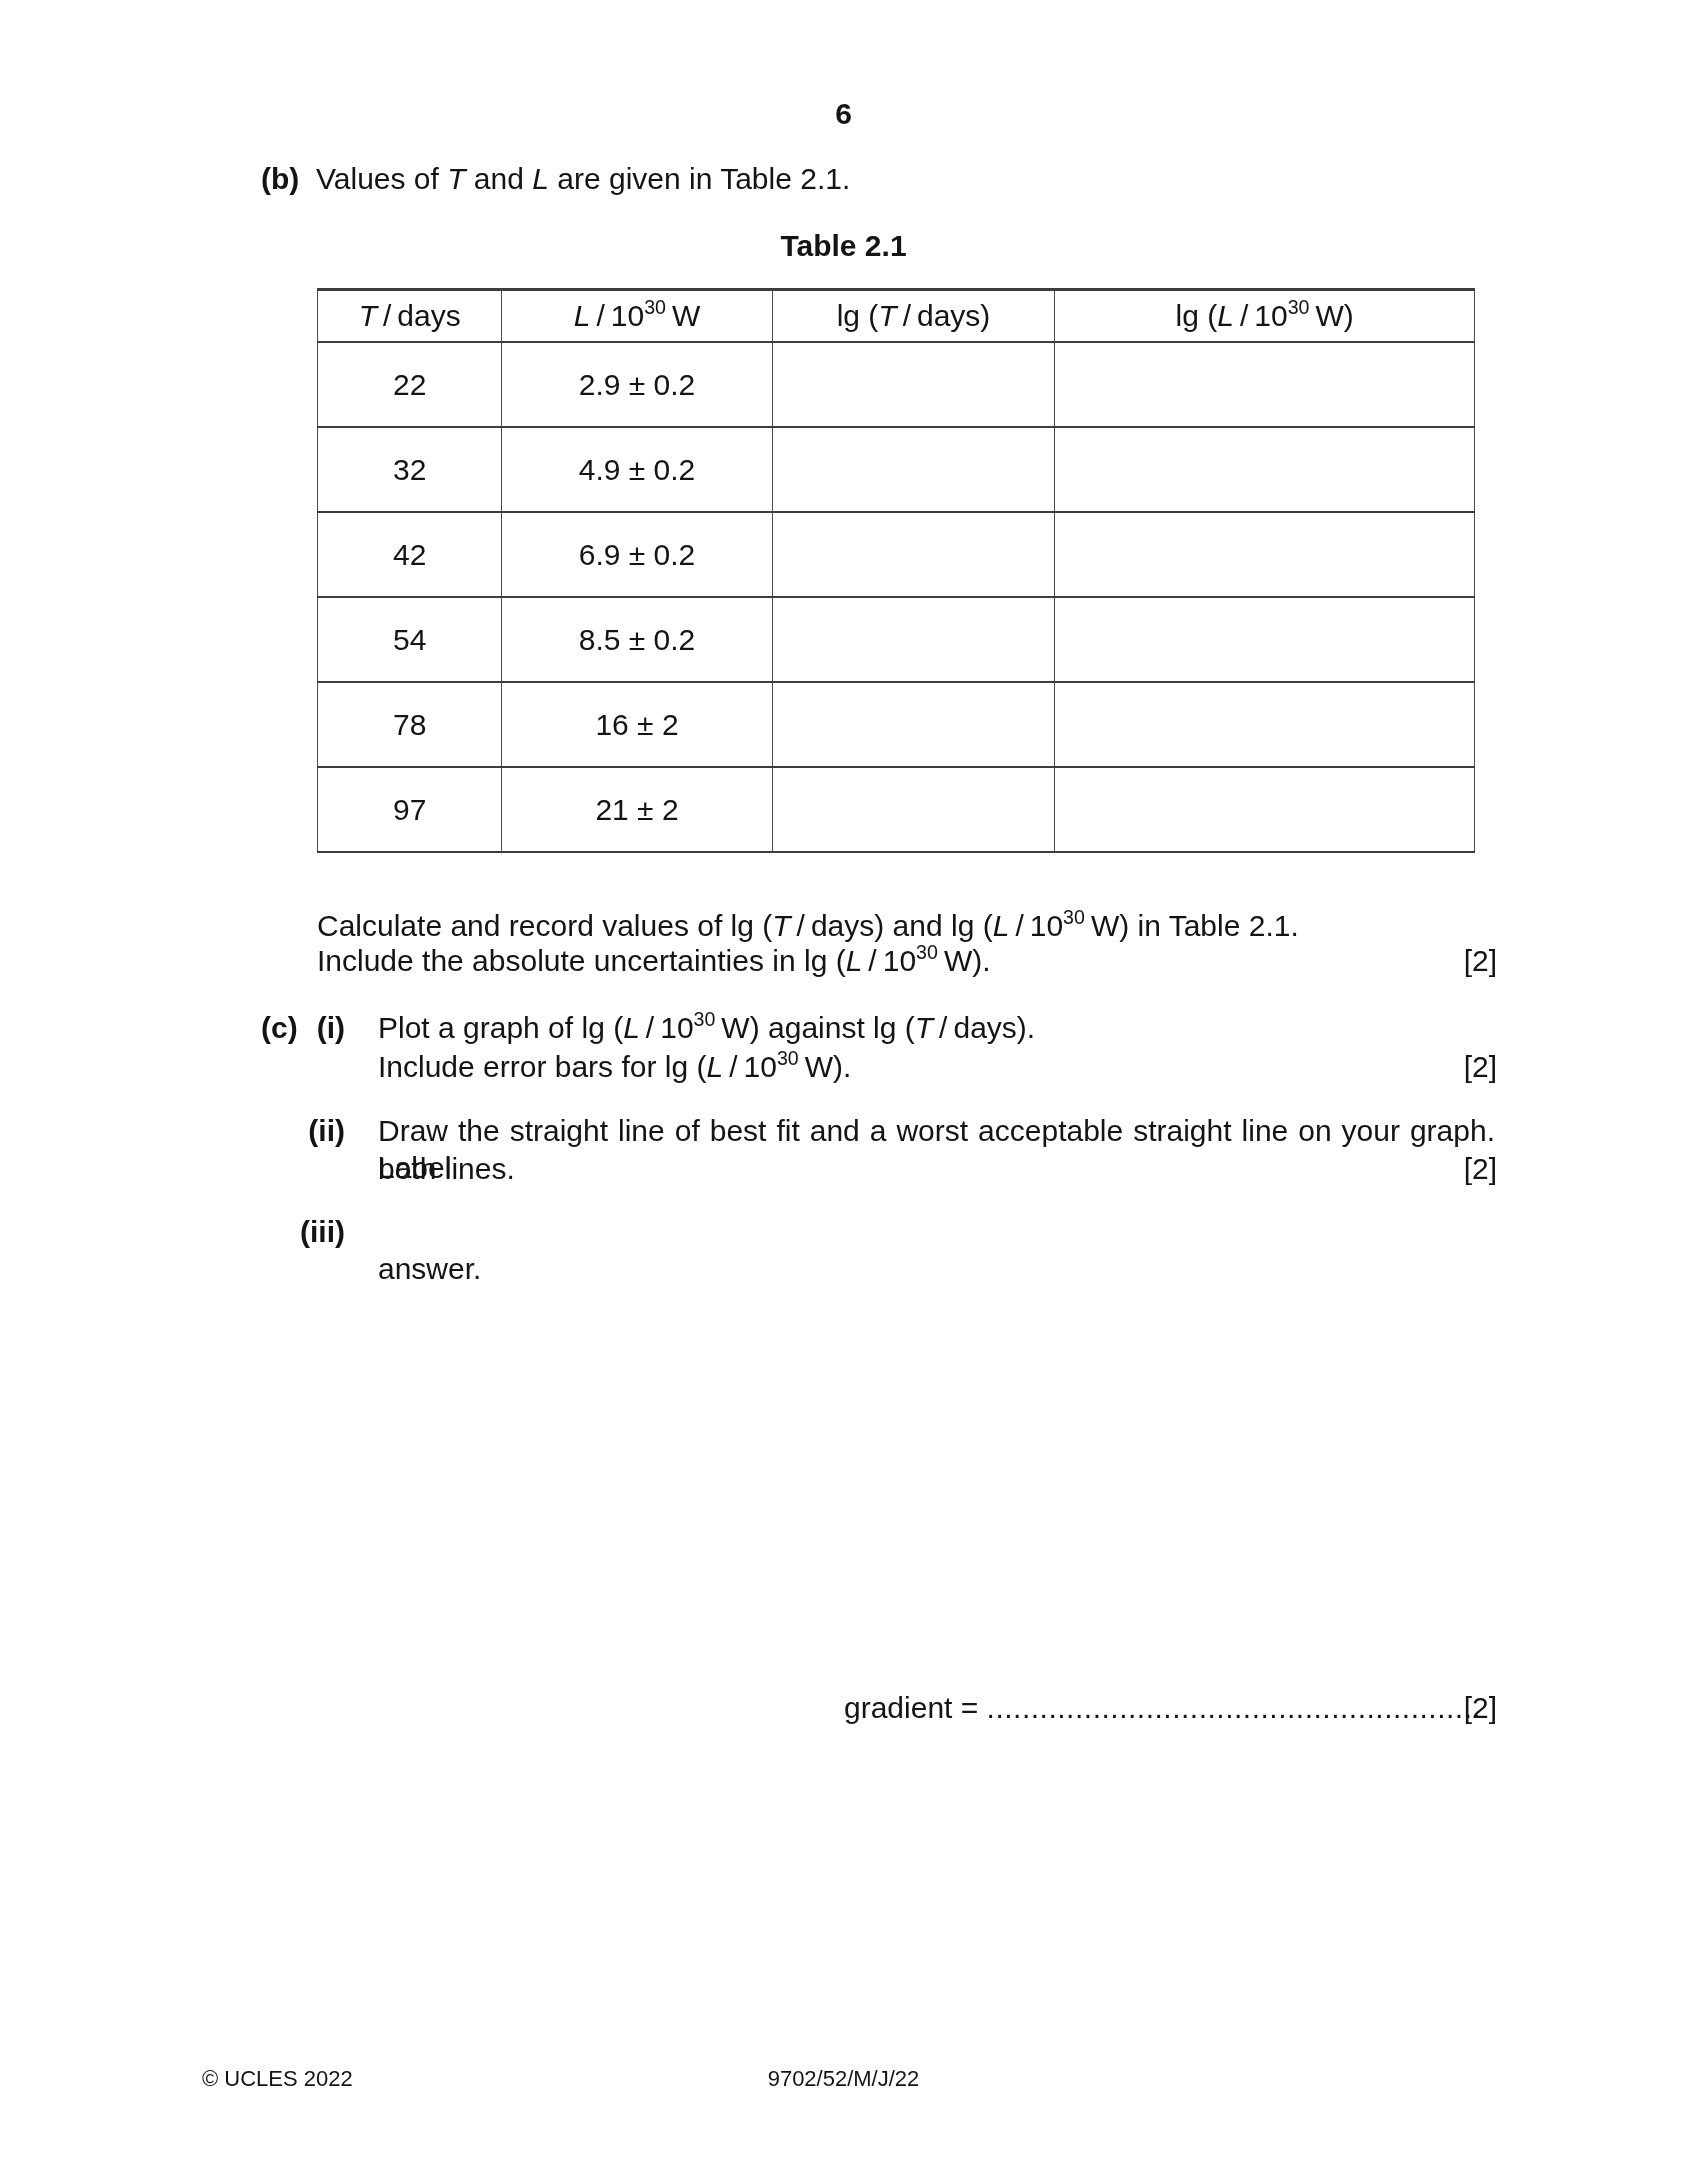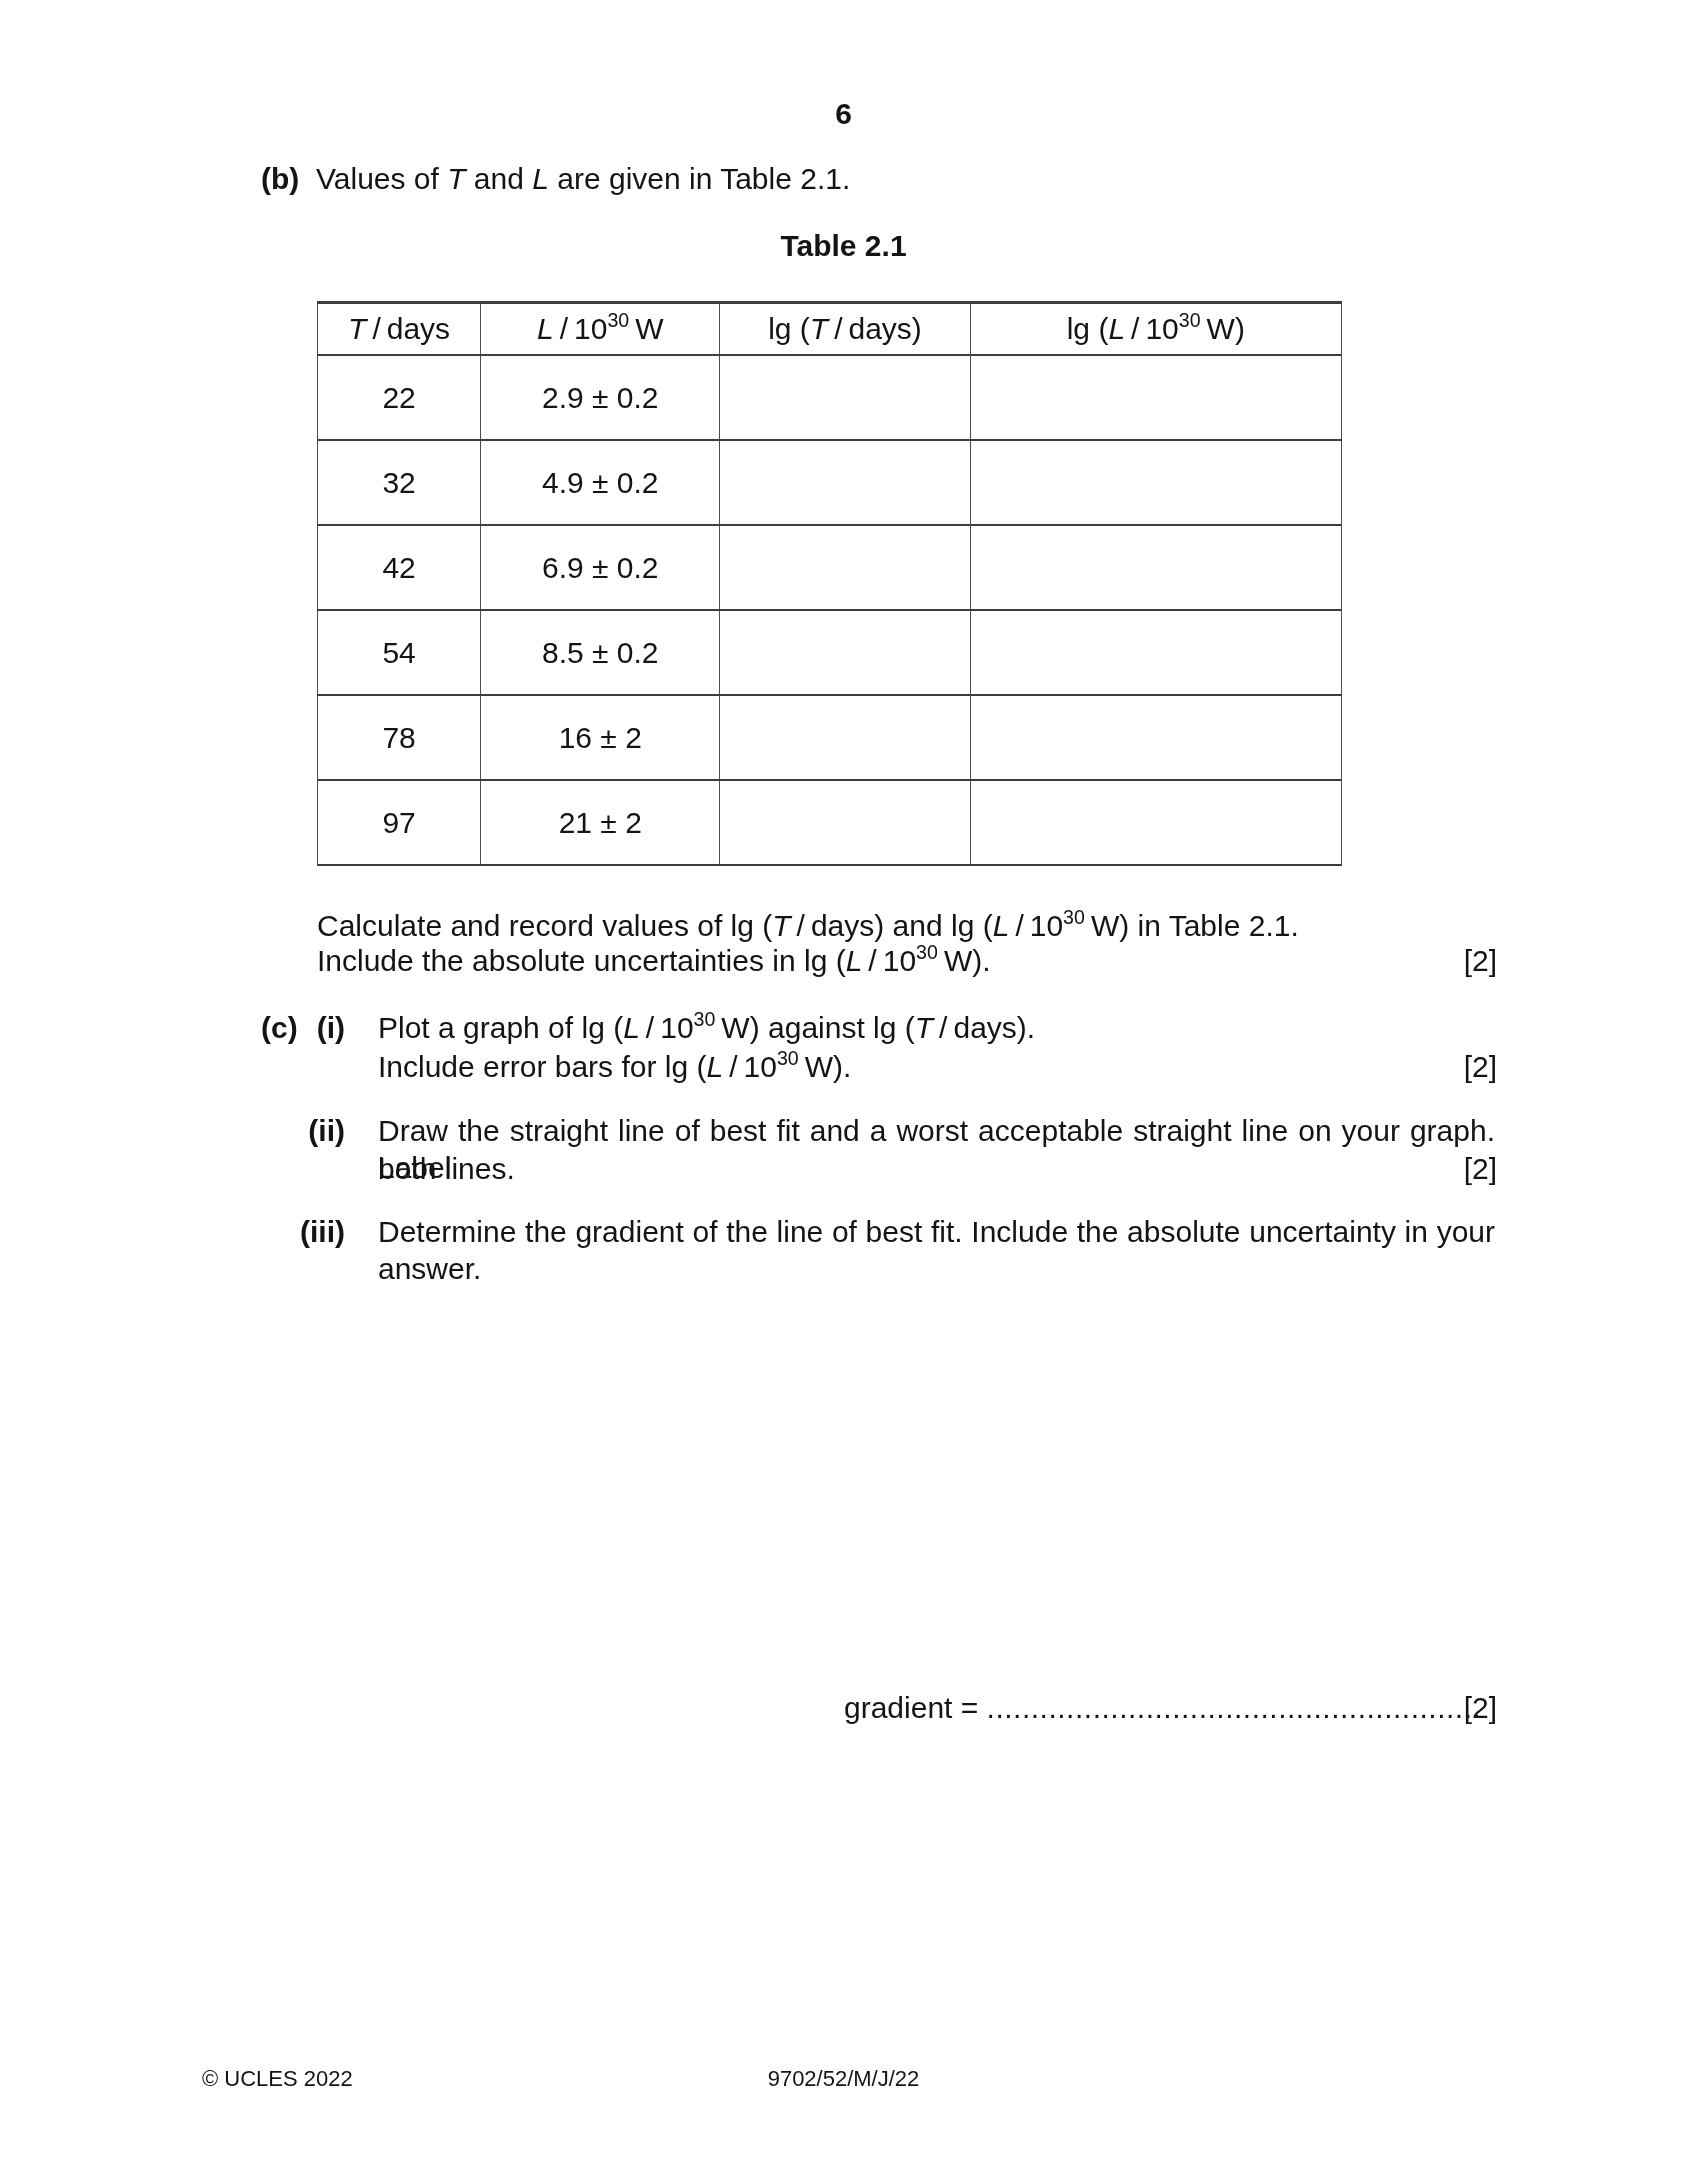--- a/index.html
+++ b/index.html
@@ -24,22 +24,22 @@
     white-space: normal;
     text-align: justify;
     text-align-last: justify;
     width: 1117px;
   }
   .marks { right: 190px; }
   .full { left: 0; width: 1687px; }
   .data-table {
     position: absolute;
     left: 317px;
-    top: 301px;
-    width: 1025px;
+    top: 288px;
+    width: 1158px;
     border-collapse: collapse;
     table-layout: fixed;
     font-size: 30px;
   }
   .data-table th, .data-table td {
     border-left: 1.6px solid #4d4d4d;
     border-right: 1.6px solid #4d4d4d;
     border-top: 2.1px solid #3d3d3d;
     border-bottom: 2.1px solid #3d3d3d;
     text-align: center;
@@ -129,21 +129,20 @@
   <div class="abs t" style="left:378px; top:1009px;"><span class="seg-n">Plot a graph of lg (</span><span class="seg-i">L</span><span class="seg-n"> / 10</span><span class="seg-sup">30</span><span class="seg-n"> W) against lg (</span><span class="seg-i">T</span><span class="seg-n"> / days).</span></div>
   <div class="abs t" style="left:378px; top:1048px;"><span class="seg-n">Include error bars for lg (</span><span class="seg-i">L</span><span class="seg-n"> / 10</span><span class="seg-sup">30</span><span class="seg-n"> W).</span></div>
   <div class="abs t marks" style="top:1048px;">[2]</div>
 
   <div class="abs t bold label-box" style="top:1112px;">(ii)</div>
   <div class="abs t justified" style="left:378px; top:1112px;">Draw the straight line of best fit and a worst acceptable straight line on your graph. Label</div>
   <div class="abs t" style="left:378px; top:1150px;">both lines.</div>
   <div class="abs t marks" style="top:1150px;">[2]</div>
 
   <div class="abs t bold label-box" style="top:1213px;">(iii)</div>
-  <div class="abs t justified" style="left:378px; top:1213px;">Determine the gradient of the line of best fit. Include the absolute uncertainty in your</div>
   <div class="abs t" style="left:378px; top:1250px;">answer.</div>
 
   <div class="abs t" style="left:844px; top:1689px;">
     <span>gradient = </span><span class="dots">........................................................</span>
   </div>
   <div class="abs t marks" style="top:1689px;">[2]</div>
 
   <div class="abs footer" style="left:202px; top:2065px;">© UCLES 2022</div>
   <div class="abs footer center full" style="top:2065px;">9702/52/M/J/22</div>
 

